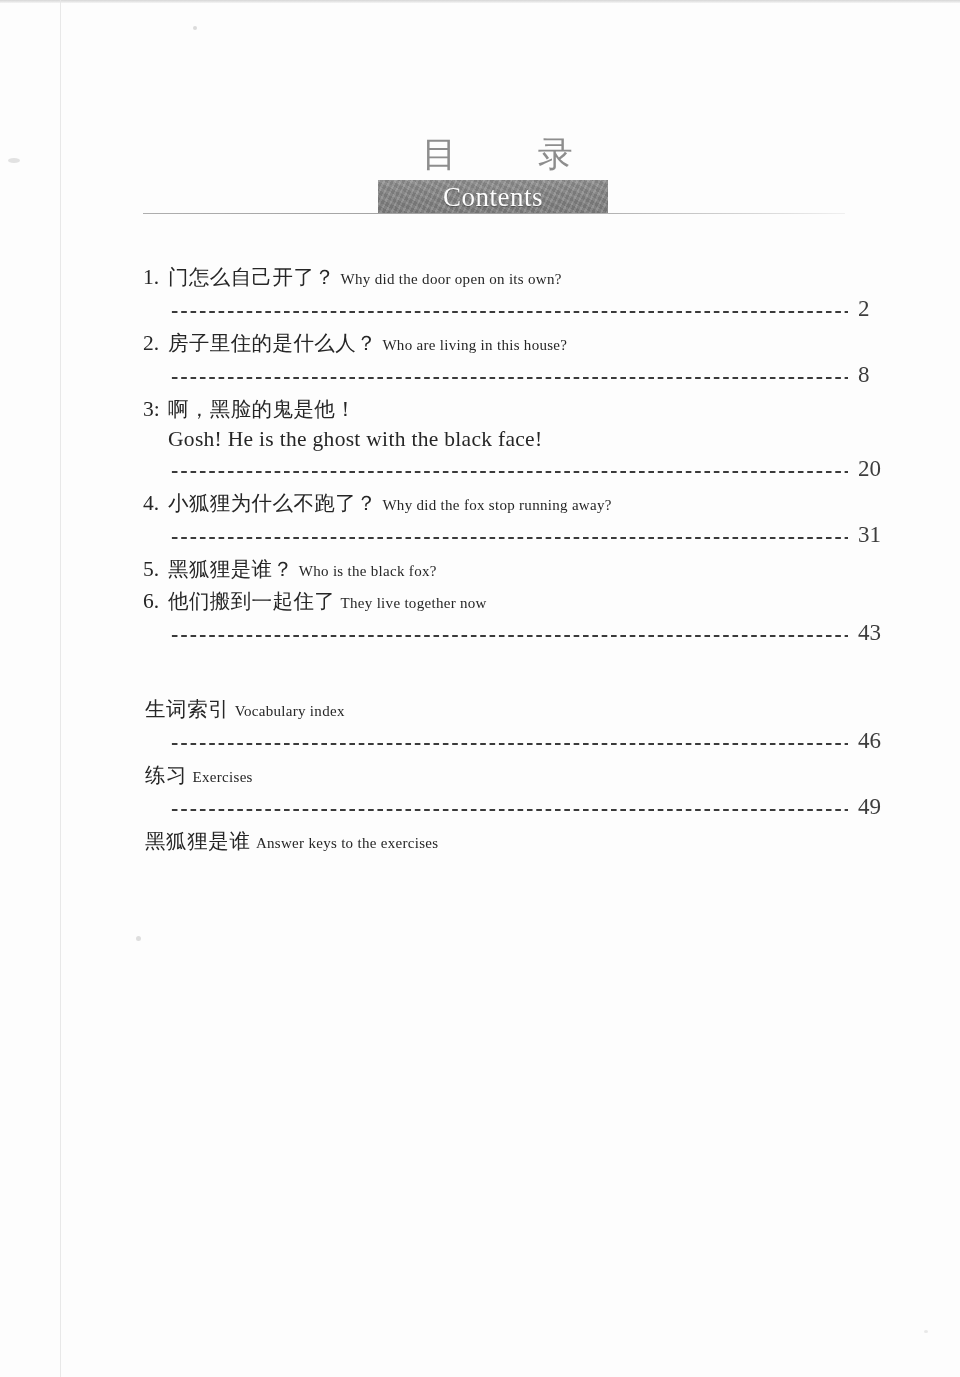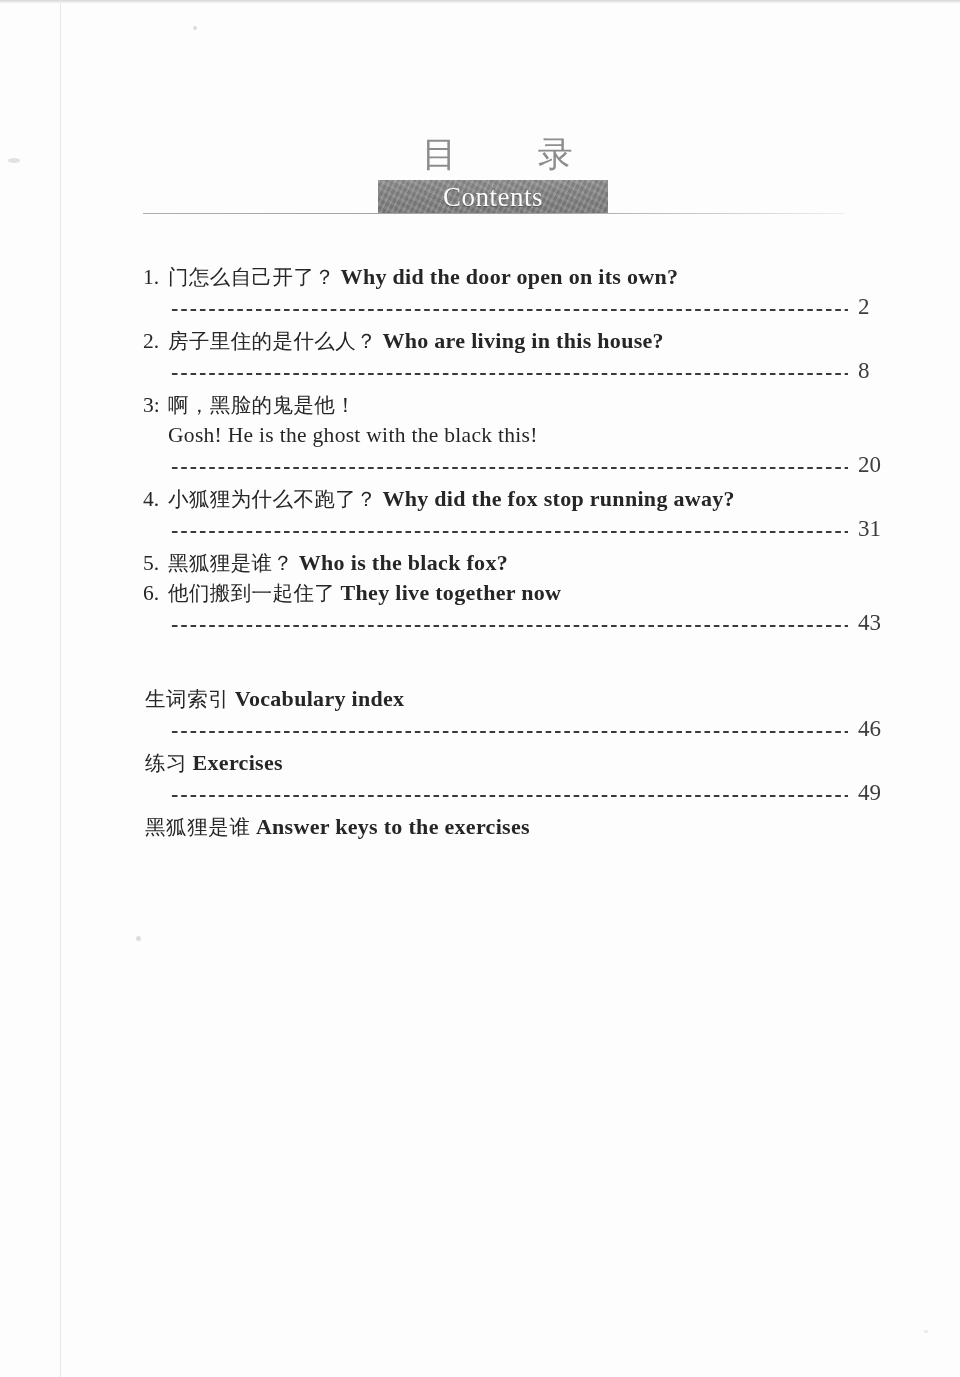--- a/index.html
+++ b/index.html
@@ -126,23 +126,22 @@
     display: inline-block;
     min-width: 25px;
   }
   .entry-title .cn {
     font-family: "DejaVu Sans", "Liberation Sans", sans-serif;
     font-size: 20.5px;
     letter-spacing: 0.4px;
   }
   .entry-title .en {
     font-family: "Liberation Serif", "DejaVu Serif", serif;
-    font-size: 22px;
+    font-size: 15px;
     letter-spacing: 0.3px;
-    font-weight: bold;
   }
 
   .entry-subtitle {
     padding-left: 168px;
     padding-right: 110px;
     font-size: 21.5px;
     line-height: 30px;
     letter-spacing: 0.3px;
     color: #262626;
     white-space: pre;
@@ -213,21 +212,21 @@
         </div>
         <div class="entry">
           <div class="entry-title"><span class="num">2.</span><span class="cn">房子里住的是什么人？</span> <span class="en">Who are living in this house?</span></div>
           <div class="leader-row">
             <div class="leader-dots"></div>
             <div class="page-num">8</div>
           </div>
         </div>
         <div class="entry">
           <div class="entry-title"><span class="num">3:</span><span class="cn">啊，黑脸的鬼是他！</span></div>
-          <div class="entry-subtitle">Gosh! He is the ghost with the black this!</div>
+          <div class="entry-subtitle">Gosh! He is the ghost with the black face!</div>
           <div class="leader-row">
             <div class="leader-dots"></div>
             <div class="page-num">20</div>
           </div>
         </div>
         <div class="entry">
           <div class="entry-title"><span class="num">4.</span><span class="cn">小狐狸为什么不跑了？</span> <span class="en">Why did the fox stop running away?</span></div>
           <div class="leader-row">
             <div class="leader-dots"></div>
             <div class="page-num">31</div>

